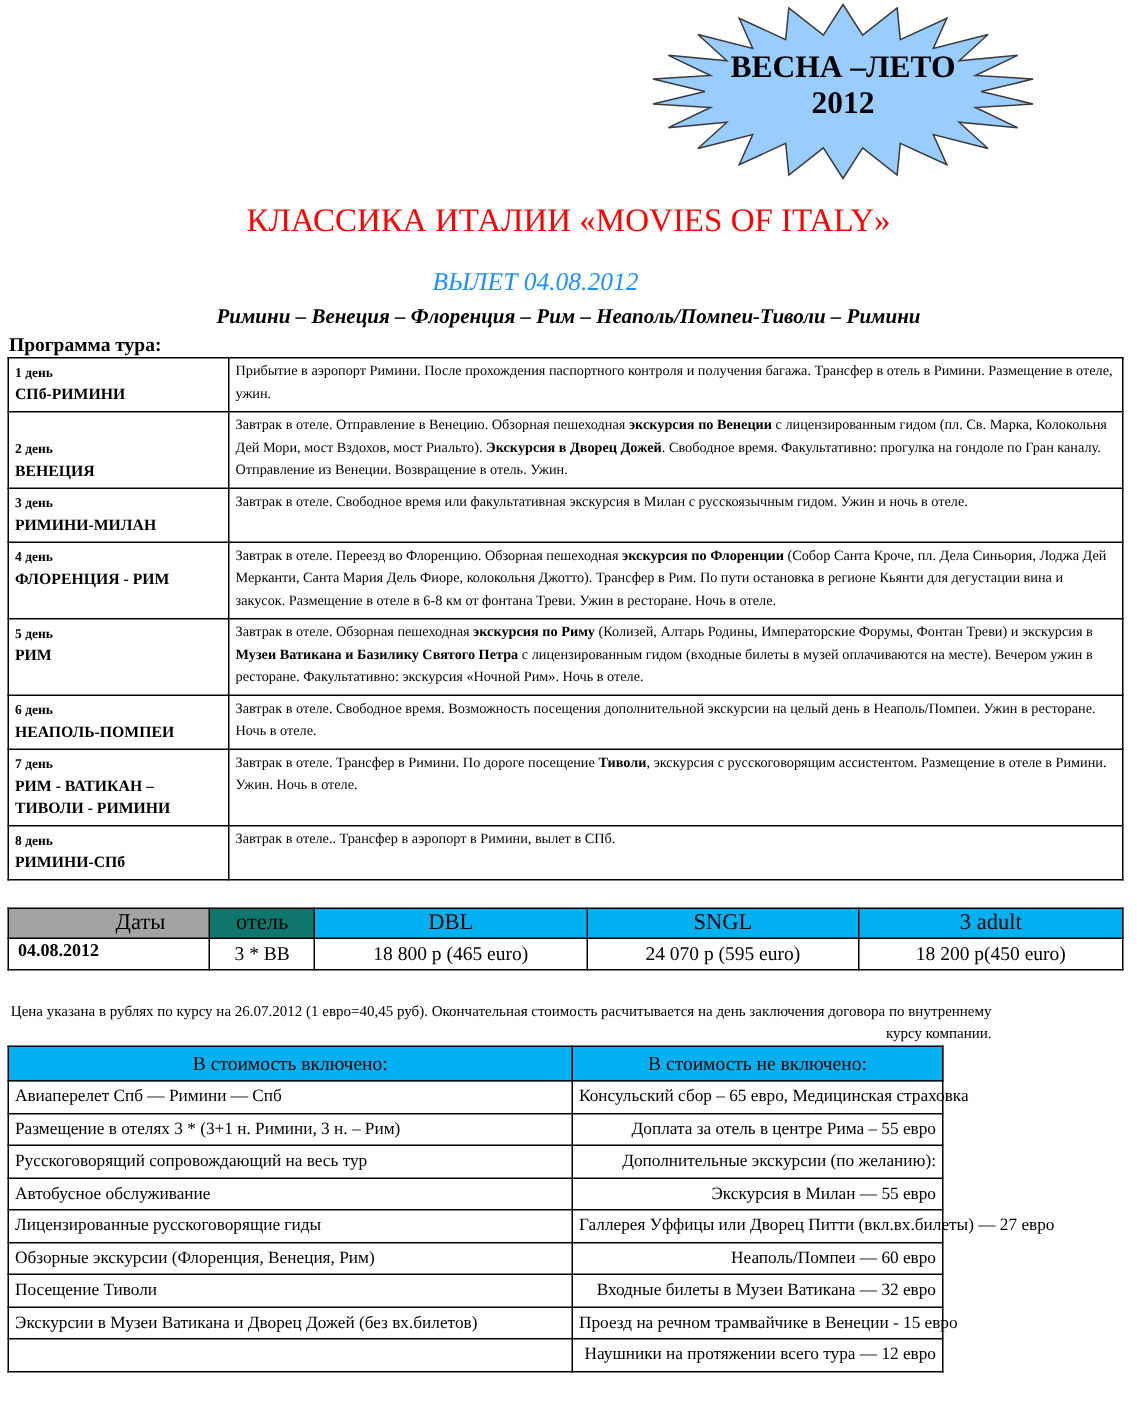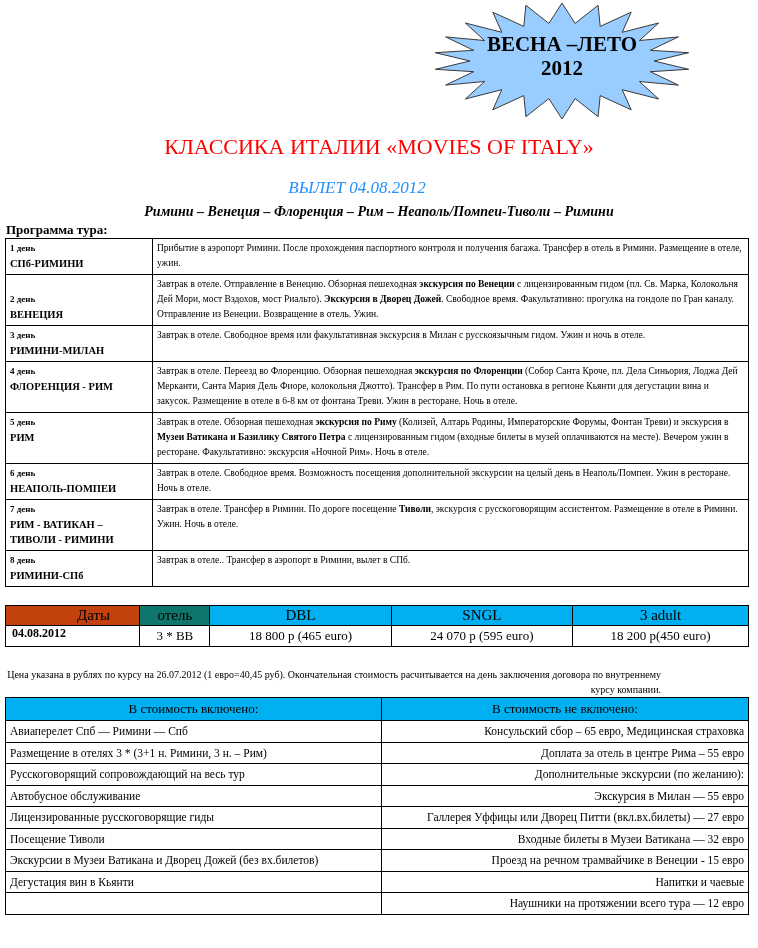--- a/index.html
+++ b/index.html
@@ -22,21 +22,21 @@
     .itin td.day .dcity { font-size: 10.5px; }
     .itin td.desc b { font-weight: bold; }
 
     .prices { position: absolute; left: 5px; top: 605px; width: 744px; }
     .prices th { background: #00b0f0; border: 1px solid #000; font-weight: normal; font-size: 15px; height: 19px; padding: 0 2px; }
     .prices td { border: 1px solid #000; font-size: 13px; height: 20px; text-align: center; padding: 0 2px; }
     .prices td.first { text-align: left; font-weight: bold; font-size: 12px; vertical-align: top; padding-left: 6px; }
 
     .note { position: absolute; left: 0; top: 667px; width: 661px; text-align: right; font-size: 10px; line-height: 15px; }
 
-    .incl { position: absolute; left: 5px; top: 697px; width: 744px; table-layout: fixed; }
+    .incl { position: absolute; left: 5px; top: 697px; width: 624px; table-layout: fixed; }
     .incl th { background: #00b0f0; border: 1px solid #000; font-weight: normal; font-size: 13px; height: 20px; }
     .incl td { border: 1px solid #000; font-size: 11.5px; height: 20.5px; padding: 0 4px; white-space: nowrap; }
     .incl td.r { text-align: right; }
     .incl col.c1 { width: 376px; }
   </style>
 </head>
 <body>
 
 <div class="burst">
   <svg id="burst-svg" width="260" height="118" viewBox="0 0 260 118">
@@ -110,21 +110,21 @@
           <div class="dcity">РИМИНИ-СПб</div>
         </td>
         <td class="desc"><span>Завтрак в отеле.. Трансфер в аэропорт в Римини, вылет в СПб.</span></td>
       </tr>
     </tbody>
 </table>
 
 <table class="prices">
   <thead>
       <tr id="price-head">
-        <th style="background: #c2410c; padding-left: 44px;">Даты</th>
+        <th style="background: #a3a3a3; padding-left: 44px;">Даты</th>
         <th style="background: #0f766e; margin-left: 24px;">отель</th>
         <th style="background: rgb(0, 176, 240);">DBL</th>
         <th style="background: rgb(0, 176, 240);">SNGL</th>
         <th style="background: rgb(0, 176, 240);">3 adult</th>
       </tr>
     </thead>
   <tbody id="price-body">
       <tr>
         <td class="first">04.08.2012</td>
         <td>3  * BB</td>
@@ -163,29 +163,29 @@
       </tr>
       <tr>
         <td>Автобусное обслуживание</td>
         <td class="r">Экскурсия в Милан  — 55 евро</td>
       </tr>
       <tr>
         <td>Лицензированные русскоговорящие гиды</td>
         <td class="r">Галлерея Уффицы или Дворец Питти (вкл.вх.билеты) — 27 евро</td>
       </tr>
       <tr>
+        <td>Обзорные экскурсии (Флоренция, Венеция, Рим)</td>
+        <td class="r">Неаполь/Помпеи — 60 евро</td>
+      </tr>
+      <tr>
         <td>Посещение Тиволи</td>
         <td class="r">Входные билеты в Музеи Ватикана — 32 евро</td>
       </tr>
       <tr>
         <td>Экскурсии в Музеи Ватикана и Дворец Дожей (без вх.билетов)</td>
         <td class="r">Проезд на речном трамвайчике в Венеции - 15 евро</td>
-      </tr>
-      <tr>
-        <td>Дегустация вин в Кьянти</td>
-        <td class="r">Напитки и чаевые</td>
       </tr>
       <tr>
         <td></td>
         <td class="r">Наушники на протяжении всего тура — 12 евро</td>
       </tr>
     </tbody>
 </table>
 
 </body></html>

